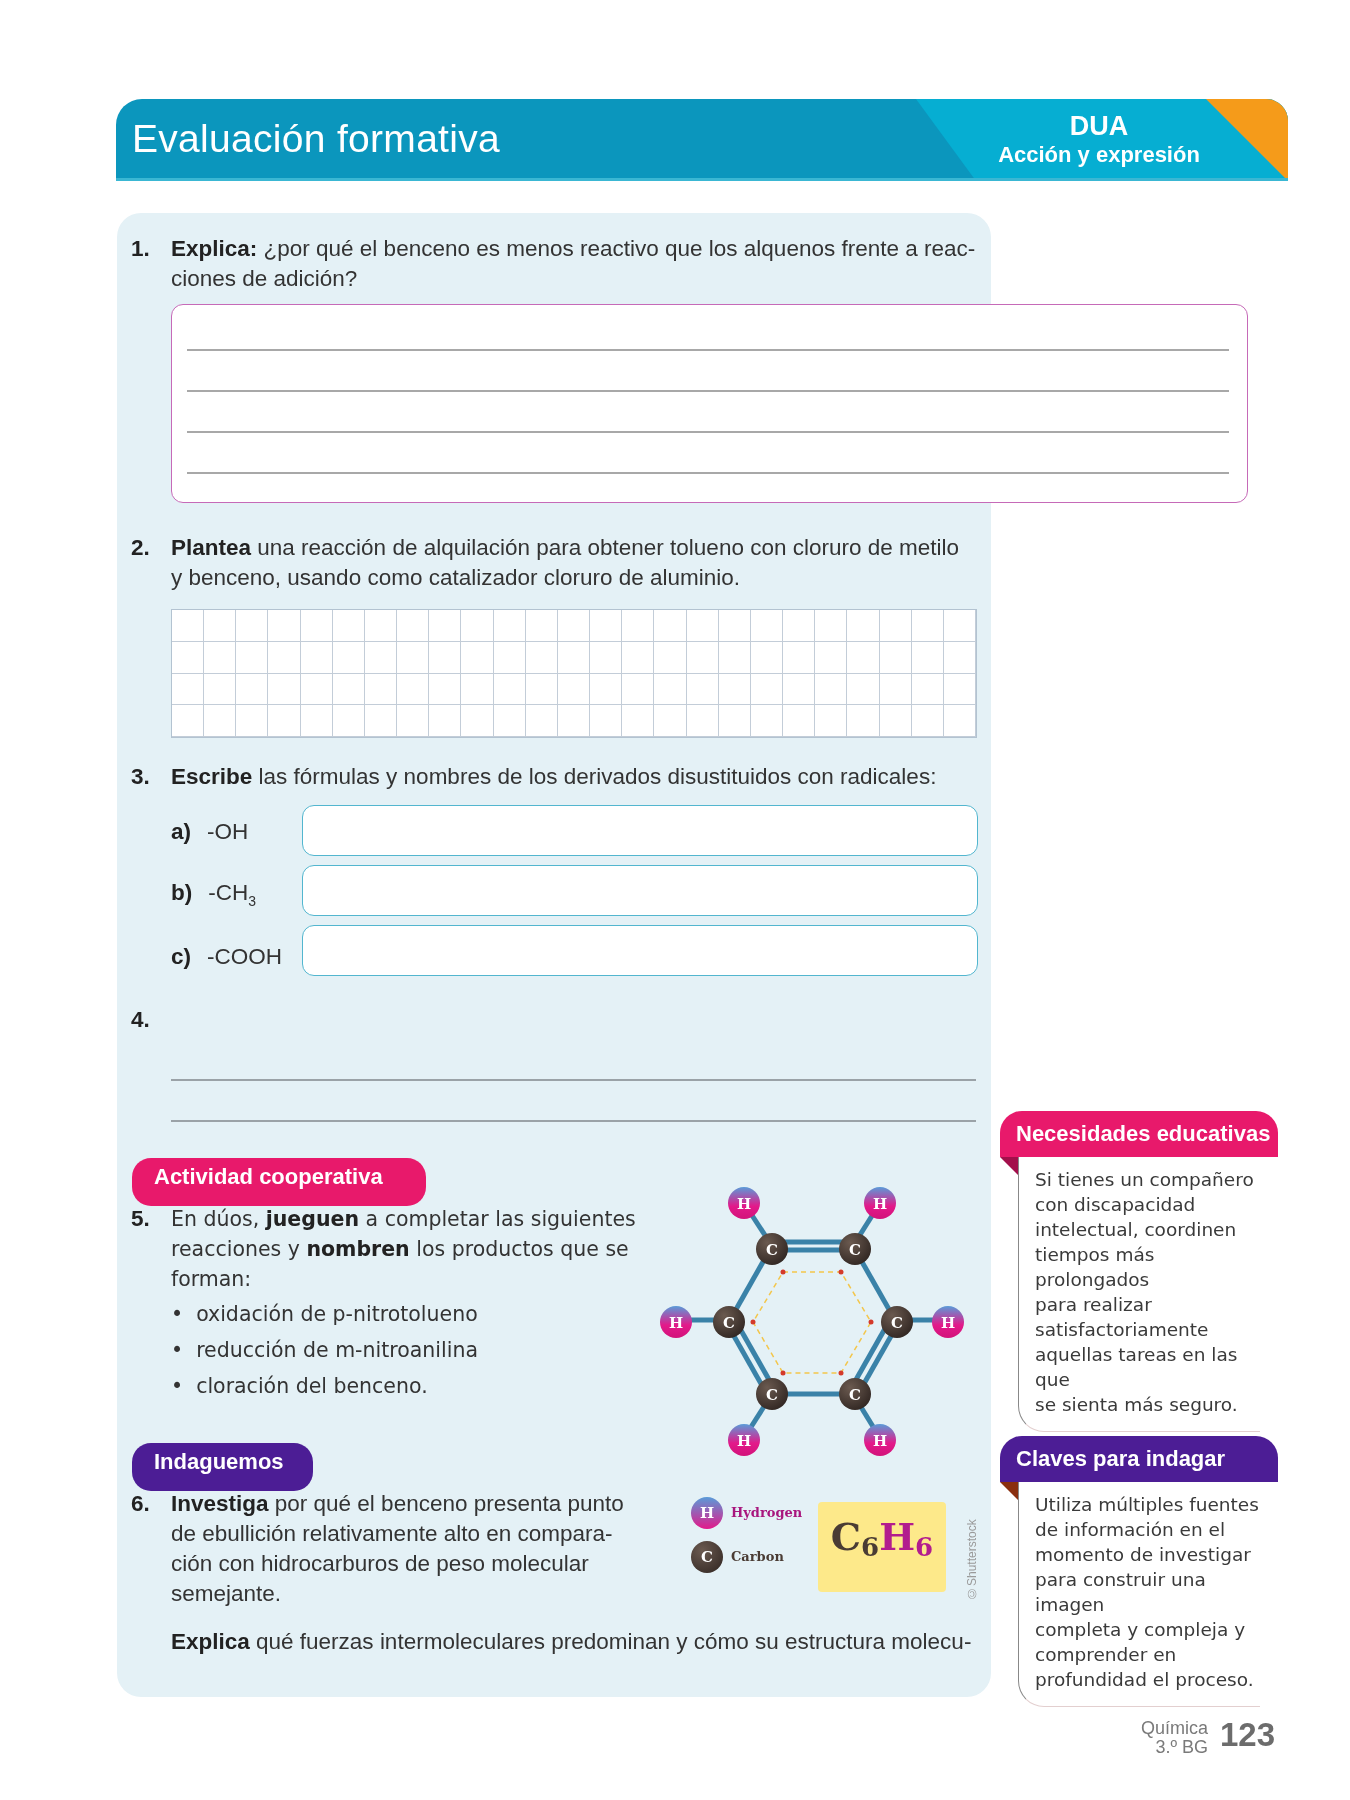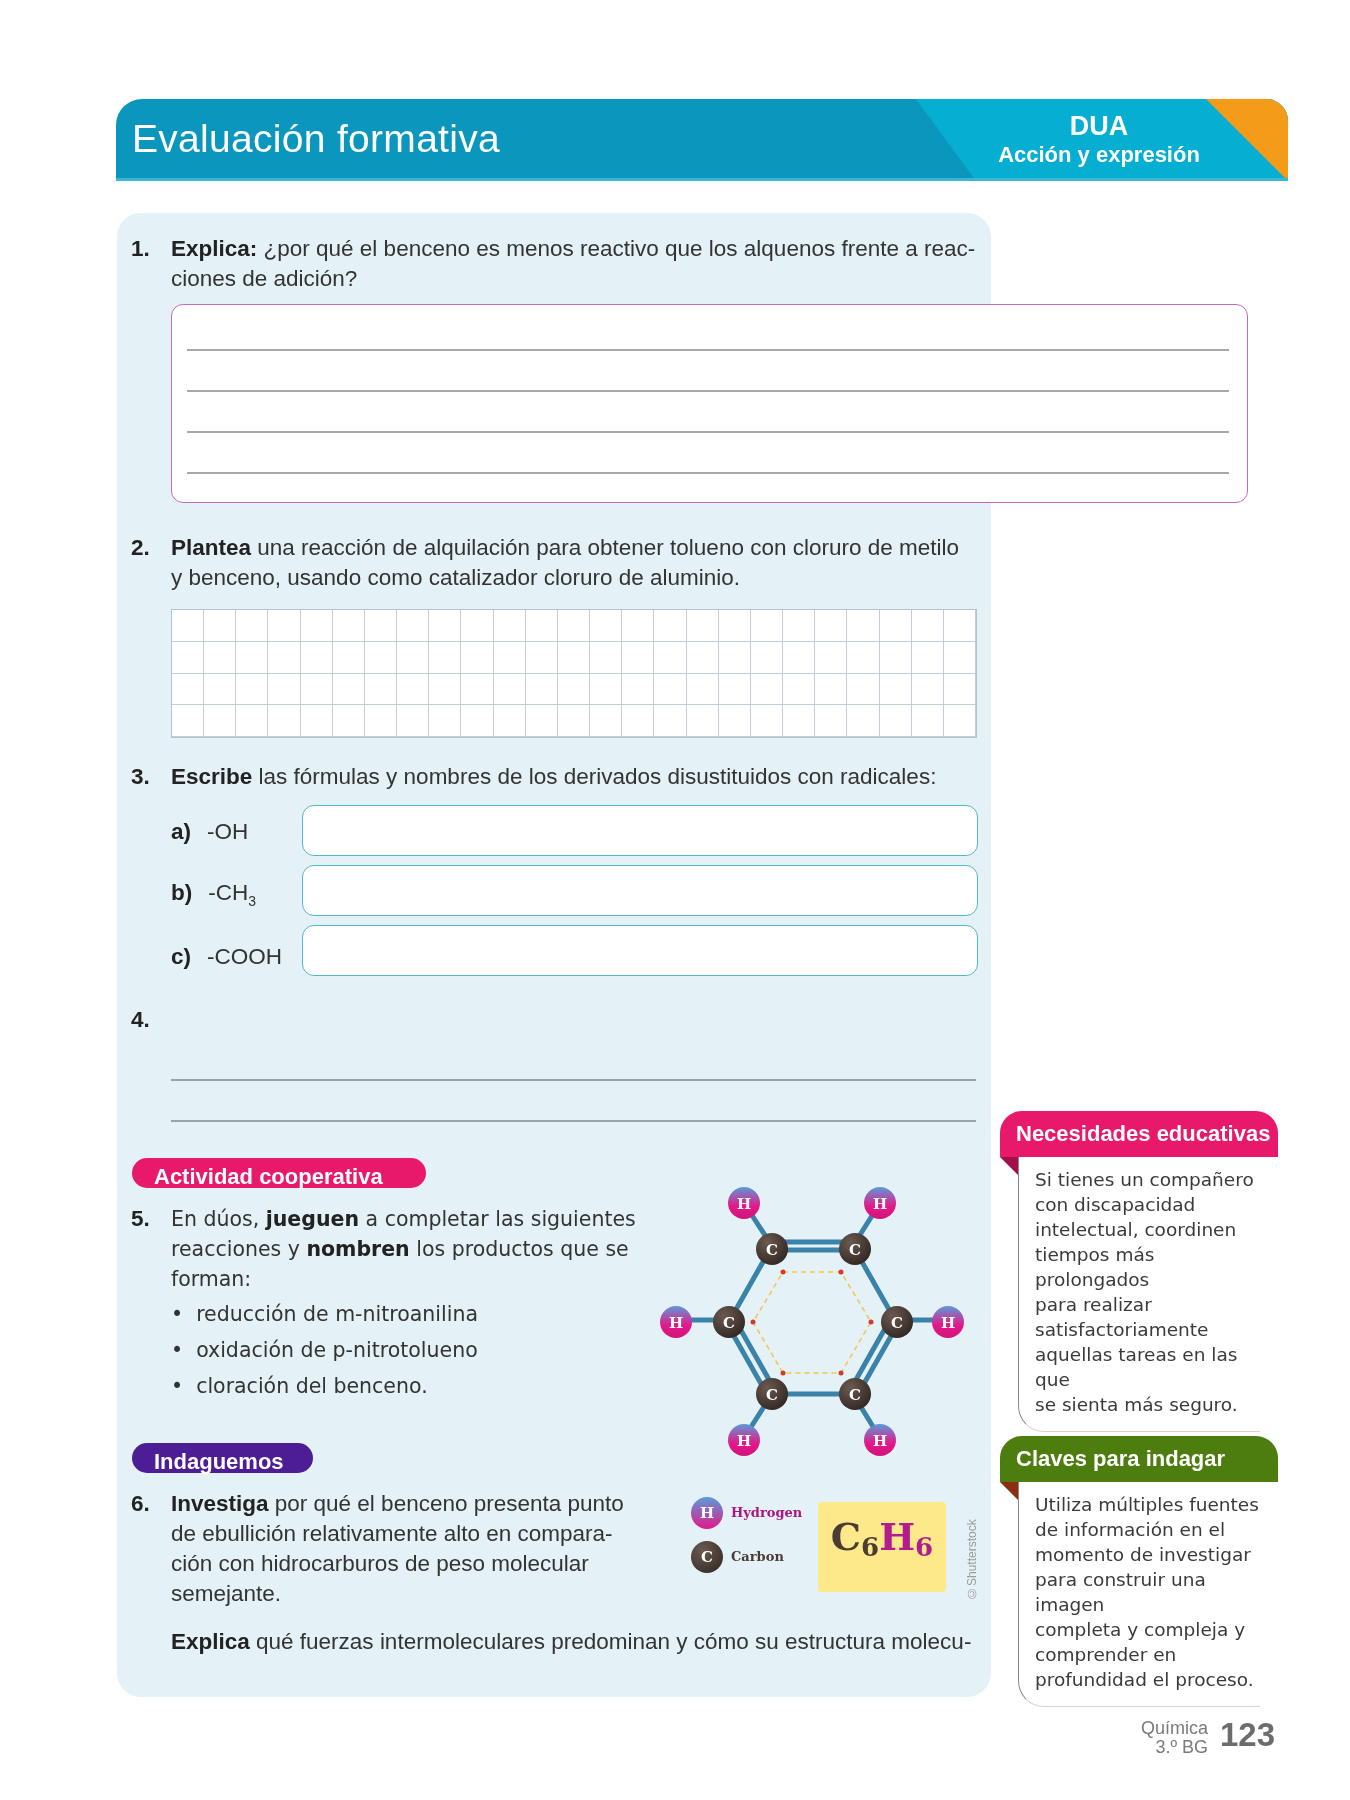--- a/index.html
+++ b/index.html
@@ -35,36 +35,36 @@
   .grid { left: 171px; top: 609px; width: 806px; height: 129px; background: #fff;
           border: 1.5px solid #b3c3d1; display: grid; grid-template-columns: repeat(25, 1fr); grid-template-rows: repeat(4, 1fr); }
   .grid div { border-right: 1px solid #c3cdd8; border-bottom: 1px solid #c3cdd8; }
 
   .sub-label { font-size: 22.5px; color: #333; }
   .sub-label b { color: #222; margin-right: 16px; }
   .input-box { left: 302px; width: 676px; height: 51px; background: #fff; border: 1.8px solid #52b6cf; border-radius: 12px; }
 
   .rule { left: 171px; width: 805px; height: 1.5px; background: #9aa2a7; }
 
-  .pill { height: 30px; border-radius: 19px; color: #fff; font-weight: bold; font-size: 22px; line-height: 38px; padding: 0 22px; }
+  .pill { height: 48px; border-radius: 19px; color: #fff; font-weight: bold; font-size: 22px; line-height: 38px; padding: 0 22px; }
   .pill.coop { left: 132px; top: 1158px; width: 294px; background: #e8196b; }
   .pill.ind { left: 132px; top: 1443px; width: 181px; background: #4c1d95; }
 
   .bullets { font-size: 22.5px; line-height: 36px; color: #333; }
 
   
   .sidebox { left: 1000px; width: 278px; }
   .sidebox .head { position: relative; height: 46px; border-radius: 22px 22px 0 0; color: #fff; font-weight: bold;
                    font-size: 22px; line-height: 46px; padding-left: 16px; }
   .sidebox .fold { position: absolute; left: 0; top: 46px; width: 18px; height: 18px; clip-path: polygon(0 0, 100% 0, 100% 100%); }
   .sidebox .body { position: relative; margin-left: 18px; width: 242px; border-left: 1.5px solid #888; border-bottom: 1.5px solid #e3cfcf;
                    border-radius: 0 0 0 26px; padding: 10px 0 14px 16px; font-size: 20.5px; line-height: 25px; color: #3a3a3a; background: #fff; }
   .necesidades .head, .necesidades .fold { background: #e8196b; }
   .necesidades .fold { background: #a30f4b; }
-  .claves .head { background: #4d7c0f; }
+  .claves .head { background: #4c1d95; }
   .claves .fold { background: #8a2f0f; }
 
   
   .mol { left: 655px; top: 1178px; width: 310px; height: 280px; }
   .legend-item { font-family: "DejaVu Serif", serif; font-size: 13px; font-weight: bold; }
   .formula { left: 818px; top: 1502px; width: 128px; height: 90px; background: #fde98a; border-radius: 4px;
              font-family: "DejaVu Serif", serif; font-weight: bold; font-size: 38px; line-height: 70px; text-align: center; }
   .formula .c { color: #4a3c34; }
   .formula .h { color: #b21c8e; }
   .formula sub { font-size: 26px; vertical-align: -6px; }
@@ -245,22 +245,22 @@
 <div class="abs pill coop">Actividad cooperativa</div>
 <div class="abs q" style="left:131px; top:1204px; width:520px; height:100px;">
   <span class="num">5.</span>
   <div class="txt" style="font-family:'DejaVu Sans',sans-serif; font-size:20.5px;">
     <span>En dúos, </span><b>jueguen</b><span> a completar las siguientes</span><br>
     <span>reacciones y </span><b>nombren</b><span> los productos que se</span><br>
     <span>forman:</span>
   </div>
 </div>
 <div class="abs bullets" style="left:171px; top:1296px; font-family:'DejaVu Sans',sans-serif; font-size:20.5px;">
+  <div>•&nbsp; <span>oxidación de p-nitrotolueno</span></div>
   <div>•&nbsp; <span>reducción de m-nitroanilina</span></div>
-  <div>•&nbsp; <span>oxidación de p-nitrotolueno</span></div>
   <div>•&nbsp; <span>cloración del benceno.</span></div>
 </div>
 
 <svg class="abs mol" viewBox="0 0 310 280">
   <defs>
     <linearGradient id="hg" x1="0" y1="0" x2="0" y2="1">
       <stop offset="0" stop-color="#5a9bd8"></stop>
         <stop offset="0.6" stop-color="#e3198a"></stop>
         <stop offset="1" stop-color="#d2137a"></stop>
     </linearGradient>

